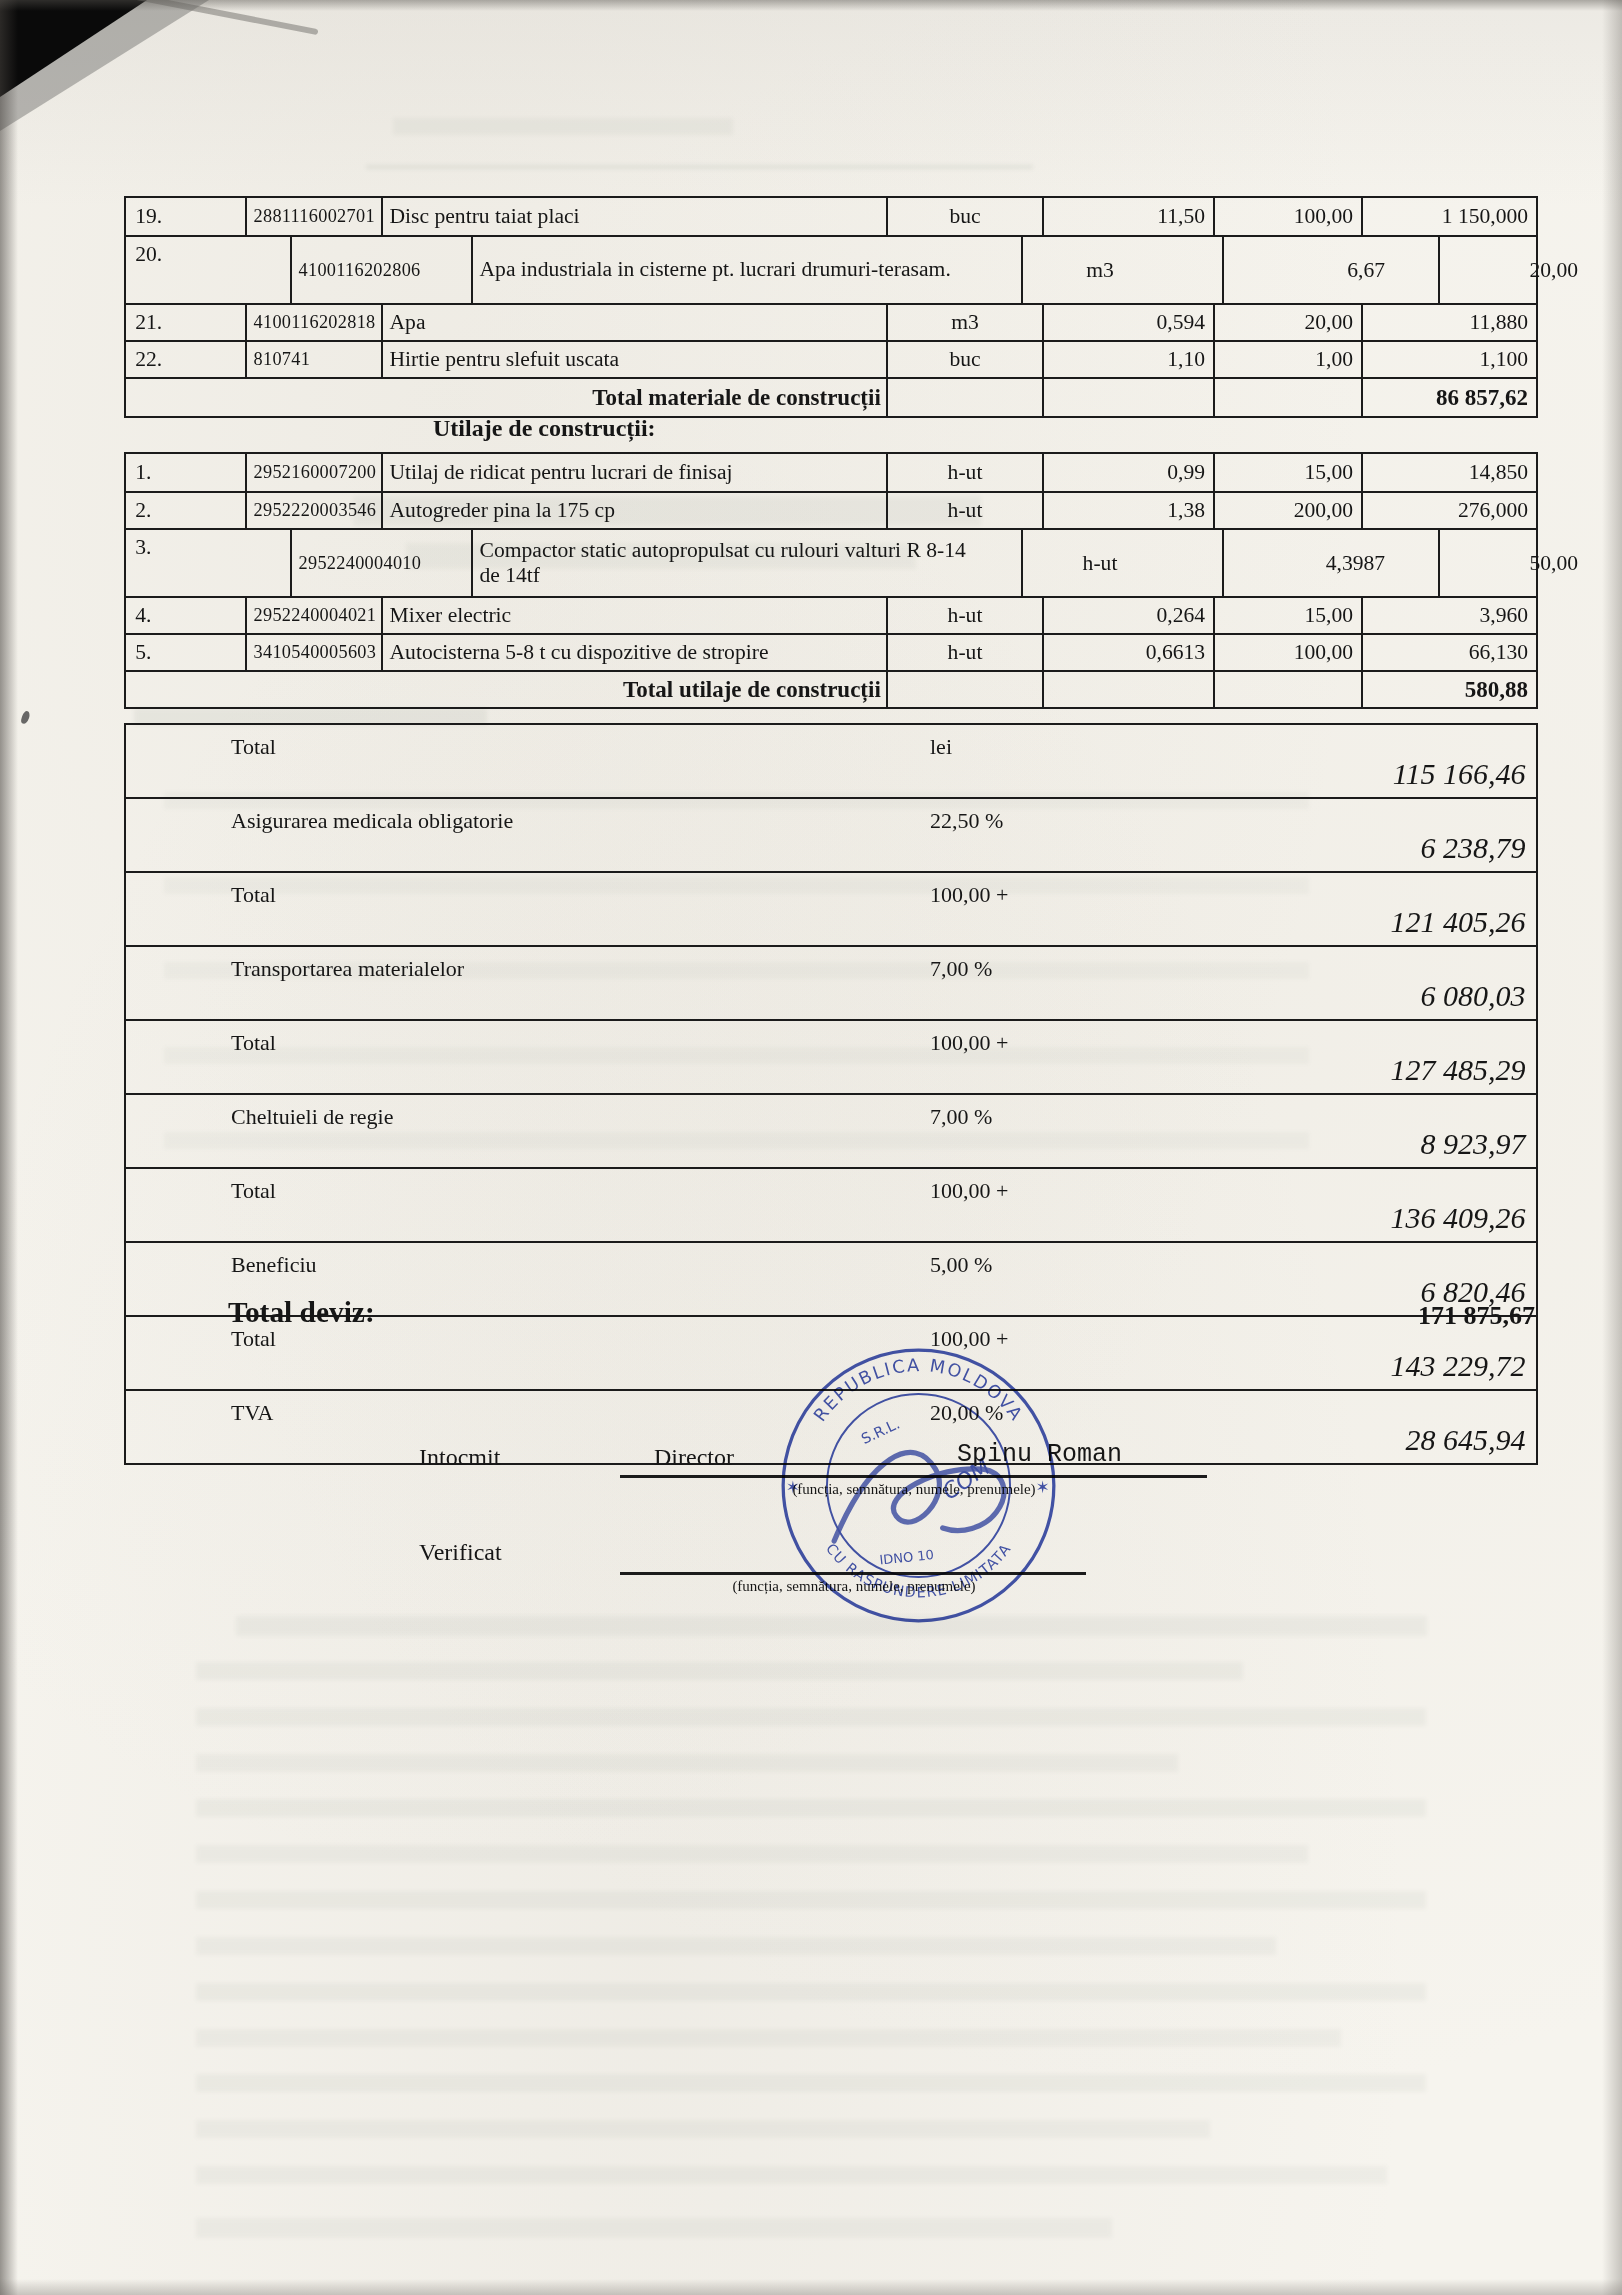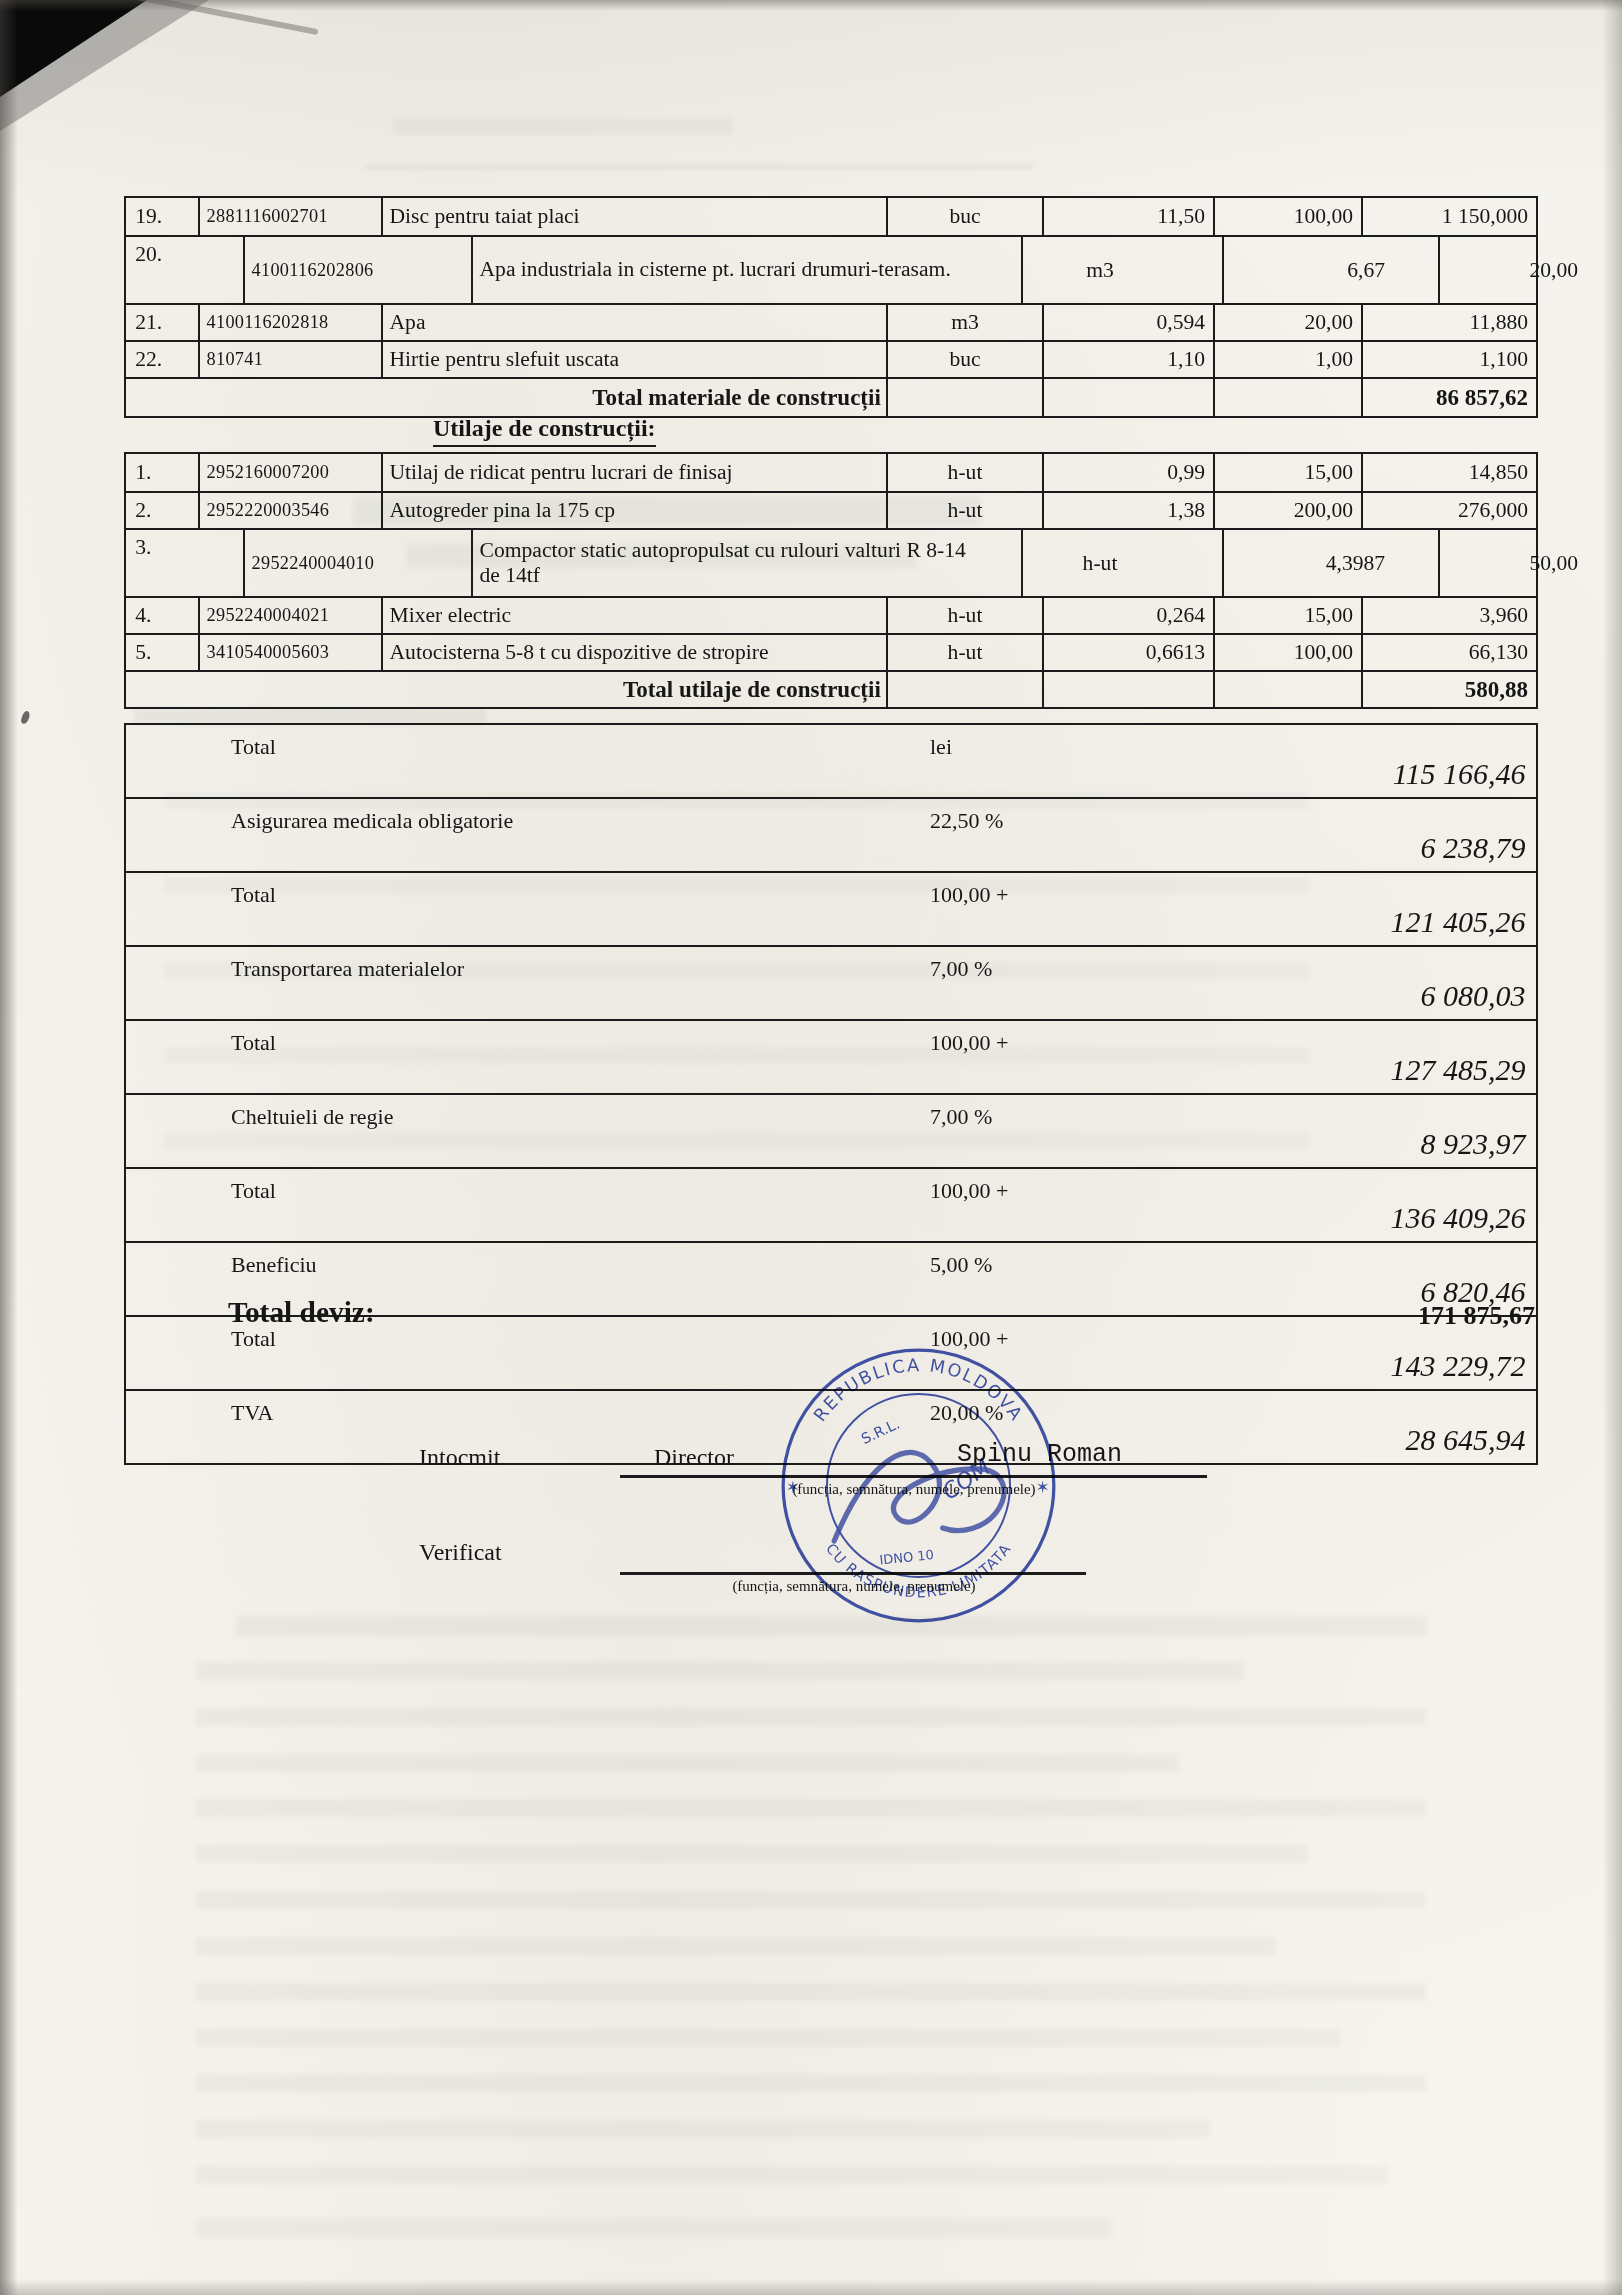--- a/index.html
+++ b/index.html
@@ -31,28 +31,28 @@
   .g{position:absolute;background:#5a6b5f;filter:blur(2px);}
 
   
   .tbl{position:absolute;border:2px solid #1b1b1b;}
   .trow{display:grid;grid-template-columns:72px 183px 505px 156px 171px 148px 175px;box-sizing:border-box;}
   .trow + .trow{border-top:2px solid #1b1b1b;}
   .h56{height:37px;} .h57{height:37px;} .h104{height:68px;gap:45px;} .h60{height:39px;}
   .c{border-left:2px solid #1b1b1b;display:flex;align-items:center;font-size:21.6px;box-sizing:border-box;overflow:hidden;}
   .c:first-child{border-left:none;}
   .no{padding-left:9.2px;}
-  .code{padding-left:6.5px;font-size:18.3px;letter-spacing:0.3px;}
+  .code{padding-left:6.5px;font-size:18.3px;letter-spacing:0.3px;margin-left:47px;}
   .desc{padding:1.3px 6.5px;line-height:1.18;}
   .unit{justify-content:center;}
   .qty,.price,.amt{justify-content:flex-end;padding-right:7.9px;}
   .tlabel{grid-column:1/4;display:flex;align-items:center;justify-content:flex-end;padding-right:5.2px;font-weight:bold;font-size:23px;box-sizing:border-box;padding-left:32px;}
   .tamt{font-weight:bold;font-size:23px;}
 
-  .sec-heading{position:absolute;left:433px;top:415px;font-size:24px;font-weight:bold;border-bottom:2px solid #1b1b1b;padding-bottom:3px;}
+  .sec-heading{position:absolute;left:433px;top:415px;font-size:24px;font-weight:bold;border-bottom:2px solid #1b1b1b;padding-bottom:10px;}
 
   
   .srow{position:relative;height:72px;}
   .srow + .srow{border-top:2px solid #1b1b1b;}
   .slabel{position:absolute;left:105px;top:9.2px;font-size:22px;}
   .smid{position:absolute;left:804px;top:9.2px;font-size:22px;}
   .sval{position:absolute;right:10.5px;bottom:6.5px;font-size:30px;font-style:italic;}
 
   .grand-label{position:absolute;left:228px;top:1296px;font-size:29.4px;font-weight:bold;}
   .grand-value{position:absolute;right:88px;top:1301px;font-size:26px;font-weight:bold;}

